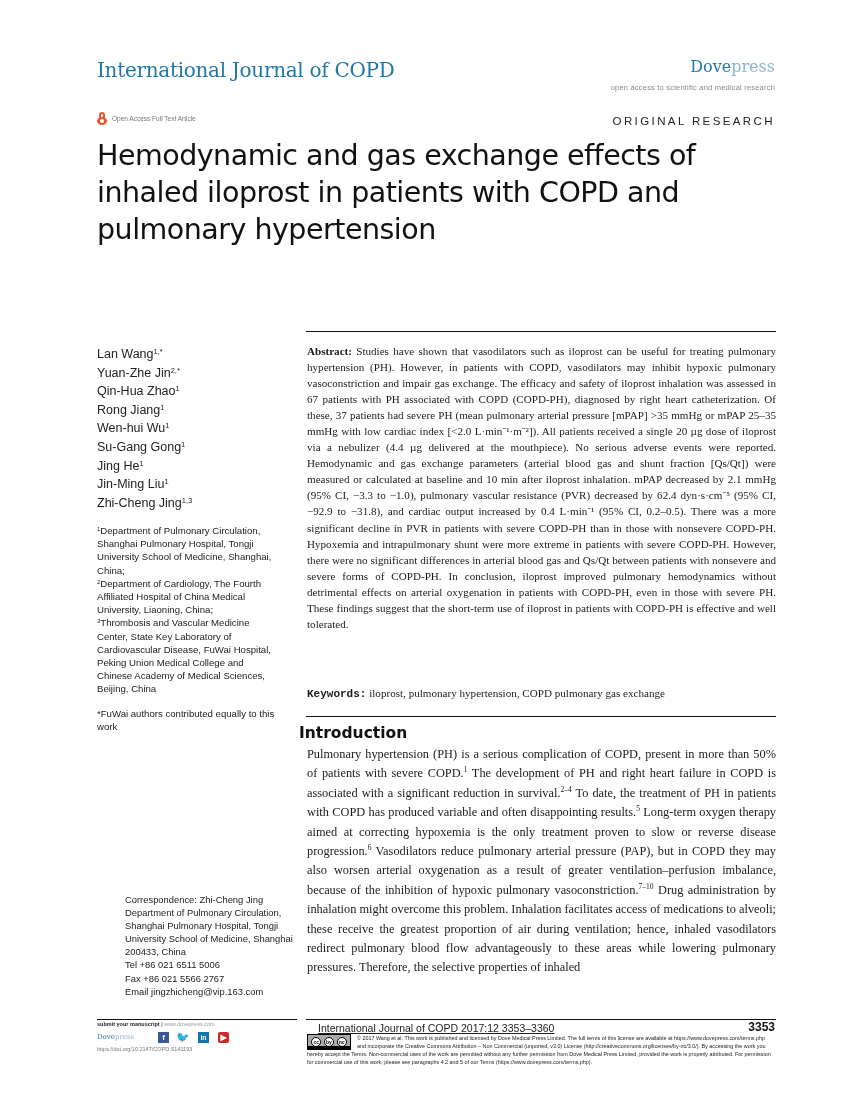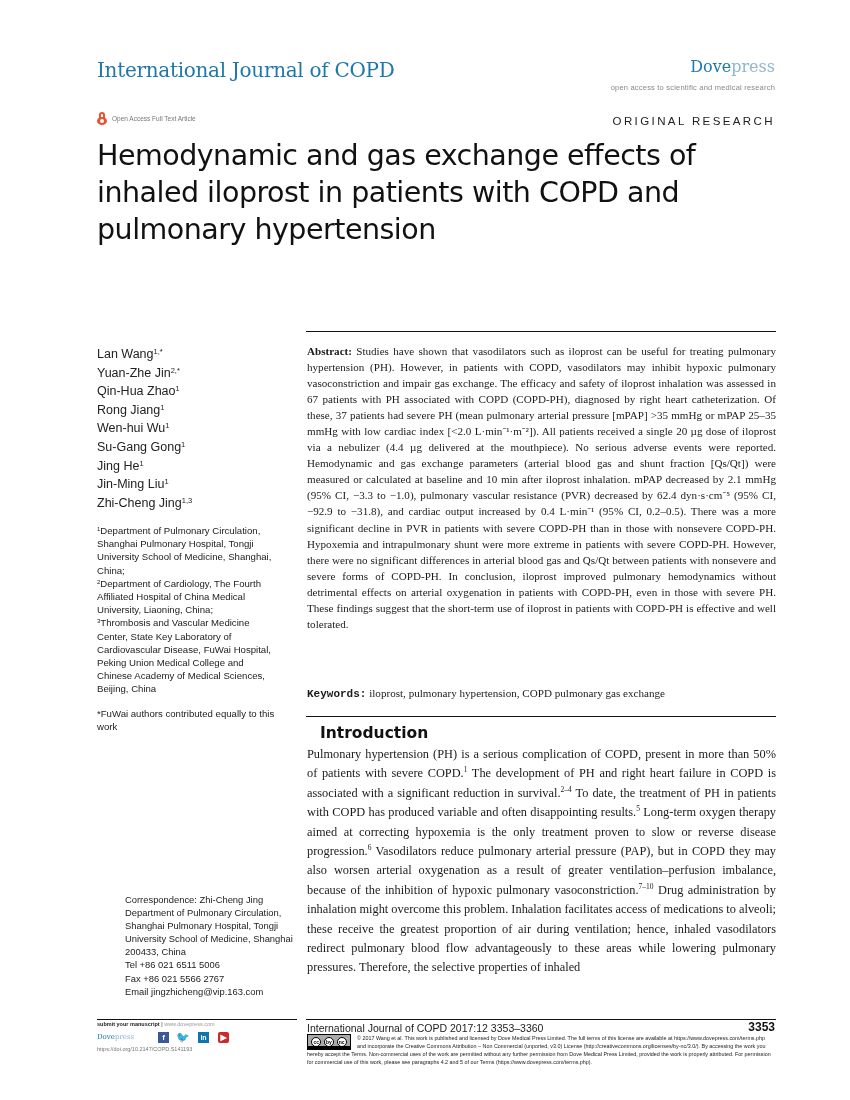--- a/index.html
+++ b/index.html
@@ -34,38 +34,38 @@
   .rule-top { left: 306px; top: 331px; width: 470px; }
   .rule-intro { left: 306px; top: 716px; width: 470px; }
   .rule-foot-left { left: 97px; top: 1019px; width: 200px; }
   .rule-foot-right { left: 306px; top: 1019px; width: 470px; }
 
   .abstract { position: absolute; left: 307px; top: 343px; width: 469px; font-family: "Liberation Serif", serif; font-size: 11.1px; line-height: 16.05px; text-align: justify; color: #1a1a1a; }
   .abstract .label { font-weight: bold; }
   .keywords { position: absolute; left: 307px; top: 687px; width: 469px; font-family: "Liberation Serif", serif; font-size: 11.1px; color: #1a1a1a; }
   .keywords .label { font-family: Liberation Mono, monospace; font-weight: bold; font-size: 11px; }
 
-  .section-head { position: absolute; left: 320px; top: 724px; font-family: "DejaVu Sans", sans-serif; font-weight: bold; font-size: 15.5px; color: #111; }
+  .section-head { position: absolute; left: 299px; top: 724px; font-family: "DejaVu Sans", sans-serif; font-weight: bold; font-size: 15.5px; color: #111; }
   .intro-body { position: absolute; left: 307px; top: 745px; width: 469px; font-family: "Liberation Serif", serif; font-size: 12.35px; line-height: 19.4px; text-align: justify; color: #1a1a1a; }
   .intro-body sup { font-size: 7.5px; vertical-align: 5px; line-height: 0; }
 
   .footer-submit { position: absolute; left: 97px; top: 1021px; font-family: "Liberation Sans", sans-serif; font-size: 5.5px; color: #222; }
   .footer-submit b { font-weight: bold; }
   .footer-submit .url { color: #999; }
   .footer-dove { position: absolute; left: 97px; top: 1033px; font-family: "DejaVu Serif", serif; font-size: 7px; color: #1f78a8; }
   .footer-dove .press { color: #8fb5cf; }
   .social { position: absolute; left: 158px; top: 1032px; display: flex; gap: 9px; }
   .social span { width: 11px; height: 11px; display: inline-flex; align-items: center; justify-content: center; color: #fff; font-family: "Liberation Sans", sans-serif; font-weight: bold; font-size: 8px; }
   .soc-fb { background: #3b5998; }
   .soc-tw { background: transparent; color: #1da1f2 !important; font-size: 11px !important; }
   .soc-li { background: #0e76a8; font-size: 7px !important; }
   .soc-yt { background: #cc2a2a; border-radius: 2px; }
   .footer-doi { position: absolute; left: 97px; top: 1046px; font-family: "Liberation Sans", sans-serif; font-size: 5.5px; color: #777; }
 
-  .footer-cite { position: absolute; left: 307px; top: 1022px; font-family: "Liberation Sans", sans-serif; font-size: 10.5px; color: #222; }
+  .footer-cite { position: absolute; left: 318px; top: 1022px; font-family: "Liberation Sans", sans-serif; font-size: 10.5px; color: #222; text-decoration: underline; }
   .page-num { position: absolute; right: 75px; top: 1020px; font-family: "Liberation Sans", sans-serif; font-weight: bold; font-size: 12px; color: #111; }
   .cc-badge { position: absolute; left: 307px; top: 1034px; width: 44px; height: 16px; background: #aaa; border: 1px solid #000; display: flex; align-items: center; justify-content: space-around; padding: 0 2px; }
   .cc-badge span { width: 10px; height: 10px; border-radius: 50%; background: #fff; border: 1.5px solid #000; font-family: "Liberation Sans", sans-serif; font-size: 5px; font-weight: bold; display: flex; align-items: center; justify-content: center; color: #000; }
   .cc-badge .bottom { position: absolute; left: 0; bottom: -1px; width: 100%; height: 4px; background: #000; }
   .license { position: absolute; left: 307px; top: 1034px; width: 470px; font-family: "Liberation Sans", sans-serif; font-size: 5.4px; line-height: 8.1px; color: #222; text-align: justify; }
   .license .indent { display: block; padding-left: 50px; }
 </style>
 </head>
 <body>
 

